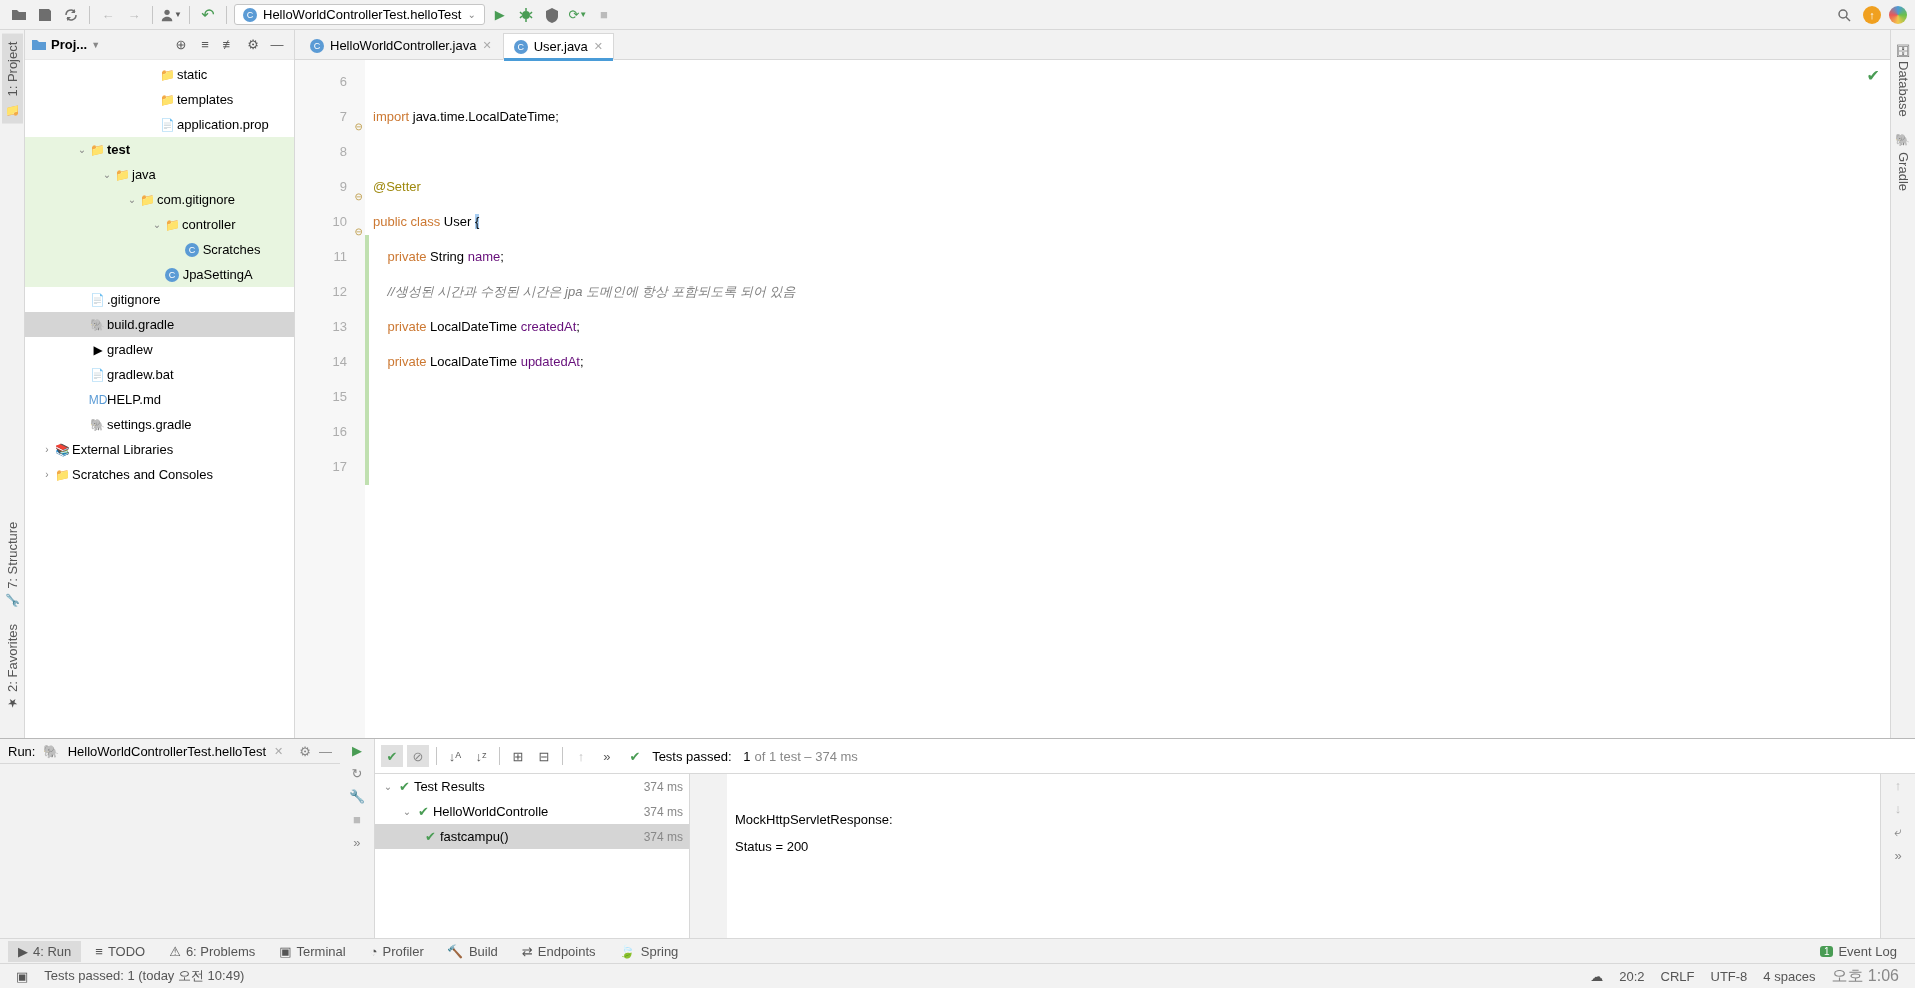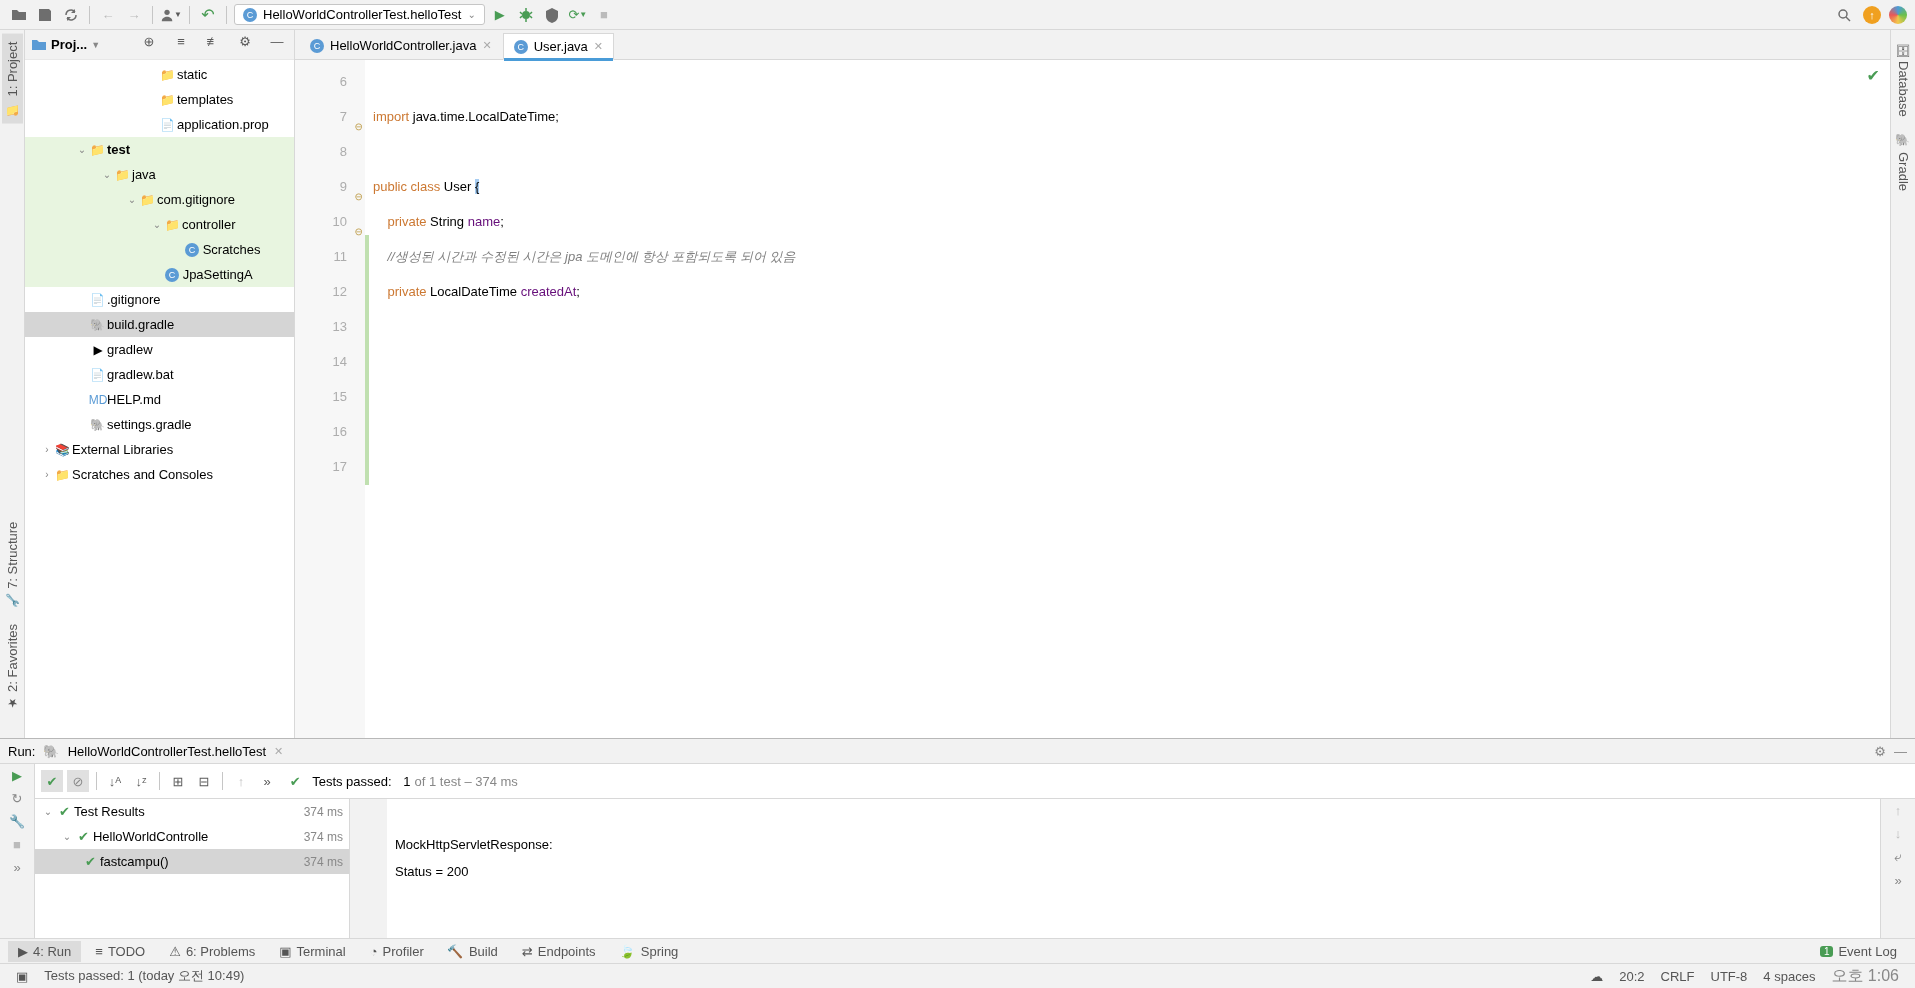--- a/index.html
+++ b/index.html
@@ -12,21 +12,21 @@
 .tb-right { margin-left: auto; display: flex; align-items: center; gap: 8px; }
 .circle-up { width: 18px; height: 18px; border-radius: 50%; background: #f0a020; color: #fff; display: flex; align-items: center; justify-content: center; font-size: 11px; }
 .color-ico { width: 18px; height: 18px; border-radius: 50%; background: conic-gradient(#4a9cd8,#6bc04a,#f2c94c,#eb5757,#4a9cd8); }
 .main { flex: 1; display: flex; position: relative; }
 .stripe-l { width: 25px; background: #f2f2f2; border-right: 1px solid #d8d8d8; display: flex; flex-direction: column; align-items: center; padding-top: 4px; }
 .stripe-tab { writing-mode: vertical-rl; transform: rotate(180deg); padding: 8px 3px; font-size: 12px; color: #555; cursor: pointer; display: flex; align-items: center; gap: 4px; }
 .stripe-tab.active { background: #dcdcdc; }
 .stripe-r { width: 25px; background: #f2f2f2; border-left: 1px solid #d8d8d8; display: flex; flex-direction: column; align-items: center; padding-top: 4px; }
 .stripe-r .stripe-tab { transform: none; }
 .project { width: 270px; background: #fff; border-right: 1px solid #d8d8d8; display: flex; flex-direction: column; }
-.proj-hdr { height: 30px; display: flex; padding: 0 6px; gap: 10px; border-bottom: 1px solid #e8e8e8; background: #f2f2f2; }
+.proj-hdr { height: 30px; display: flex; align-items: center; padding: 0 6px; gap: 2px; border-bottom: 1px solid #e8e8e8; background: #f2f2f2; }
 .proj-hdr .title { display: flex; align-items: center; gap: 4px; }
 .proj-hdr .spacer { flex: 1; }
 .tree { flex: 1; overflow: auto; padding-top: 2px; }
 .tnode { display: flex; align-items: center; height: 25px; padding-right: 4px; white-space: nowrap; cursor: pointer; }
 .tnode.hl-green { background: #e8f5e0; }
 .tnode.sel { background: #d5d5d5; }
 .arrow { width: 14px; text-align: center; color: #888; font-size: 10px; }
 .fico { width: 18px; height: 16px; display: flex; align-items: center; justify-content: center; font-size: 12px; }
 .folder { color: #c09553; }
 .folder-b { color: #5b9bd5; }
@@ -43,21 +43,21 @@
 .gutter .ln .gico { position: absolute; right: 2px; top: 10px; font-size: 10px; color: #c0a050; }
 .code { flex: 1; padding-top: 4px; position: relative; }
 .code .line { height: 35px; line-height: 35px; padding-left: 8px; white-space: pre; }
 .kw { color: #cc7832; font-weight: 500; }
 .anno { color: #9e880d; }
 .field { color: #660e7a; font-weight: 500; }
 .comment { color: #808080; font-style: italic; }
 .caret-hl { background: #a7cdf2; }
 .code-strip { position: absolute; left: 0; top: 175px; width: 4px; height: 250px; background: #c0e0b0; }
 .ok-mark { position: absolute; top: 6px; right: 10px; color: #499c54; font-size: 16px; }
-.run-panel { height: 200px; border-top: 1px solid #b8b8b8; background: #f2f2f2; display: flex; flex-direction: column; }
+.run-panel { height: 200px; border-top: 1px solid #b8b8b8; background: #f2f2f2; display: flex; }
 .run-hdr { height: 25px; display: flex; align-items: center; padding: 0 8px; gap: 8px; border-bottom: 1px solid #d8d8d8; }
 .run-hdr .spacer { flex: 1; }
 .run-tools { height: 35px; display: flex; align-items: center; padding: 0 6px; gap: 4px; border-bottom: 1px solid #d8d8d8; background: #fff; }
 .run-body { flex: 1; display: flex; }
 .run-left { width: 35px; background: #f2f2f2; border-right: 1px solid #d8d8d8; display: flex; flex-direction: column; align-items: center; padding-top: 4px; gap: 8px; }
 .test-tree { width: 315px; background: #fff; border-right: 1px solid #d8d8d8; overflow: auto; }
 .tt-row { display: flex; align-items: center; height: 25px; padding: 0 6px; gap: 4px; }
 .tt-row.sel { background: #d5d5d5; }
 .tt-time { margin-left: auto; color: #888; font-size: 12px; }
 .test-out { flex: 1; background: #fff; font-family: Consolas, monospace; font-size: 15px; padding: 8px; position: relative; margin-left: 37px; }
@@ -270,24 +270,26 @@
         <div class="ln">15</div>
         <div class="ln">16</div>
         <div class="ln">17</div>
       </div>
       <div class="code">
         <div class="code-strip"></div>
         <div class="ok-mark">✔</div>
         <div class="line"></div>
         <div class="line"><span class="kw">import</span> java.time.LocalDateTime;</div>
         <div class="line"></div>
+        <div class="line"><span class="anno">@Setter</span></div>
         <div class="line"><span class="kw">public class</span> User <span class="caret-hl">{</span></div>
         <div class="line">    <span class="kw">private</span> String <span class="field">name</span>;</div>
         <div class="line">    <span class="comment">//생성된 시간과 수정된 시간은 jpa 도메인에 항상 포함되도록 되어 있음</span></div>
         <div class="line">    <span class="kw">private</span> LocalDateTime <span class="field">createdAt</span>;</div>
+        <div class="line">    <span class="kw">private</span> LocalDateTime <span class="field">updatedAt</span>;</div>
         <div class="line"></div>
       </div>
     </div>
   </div>
 
   <div class="stripe-r">
     <div class="stripe-tab">🗄 <span>Database</span></div>
     <div class="stripe-tab">🐘 <span>Gradle</span></div>
   </div>
 </div>

